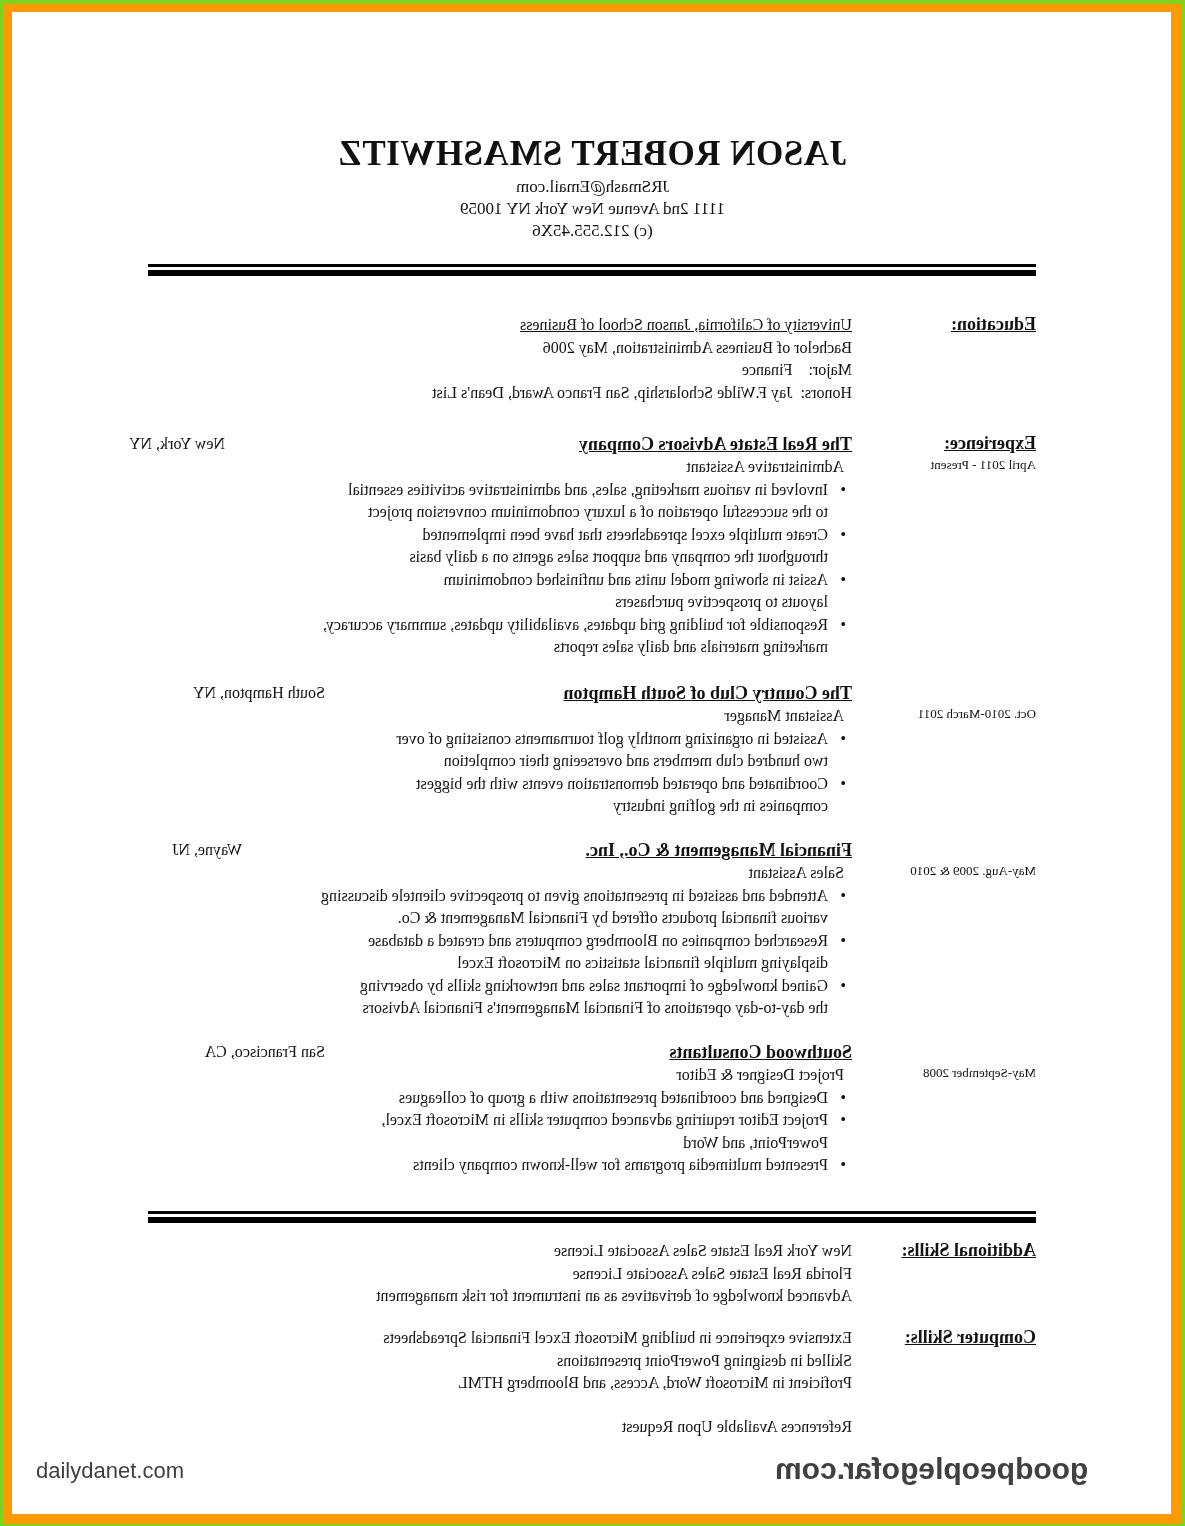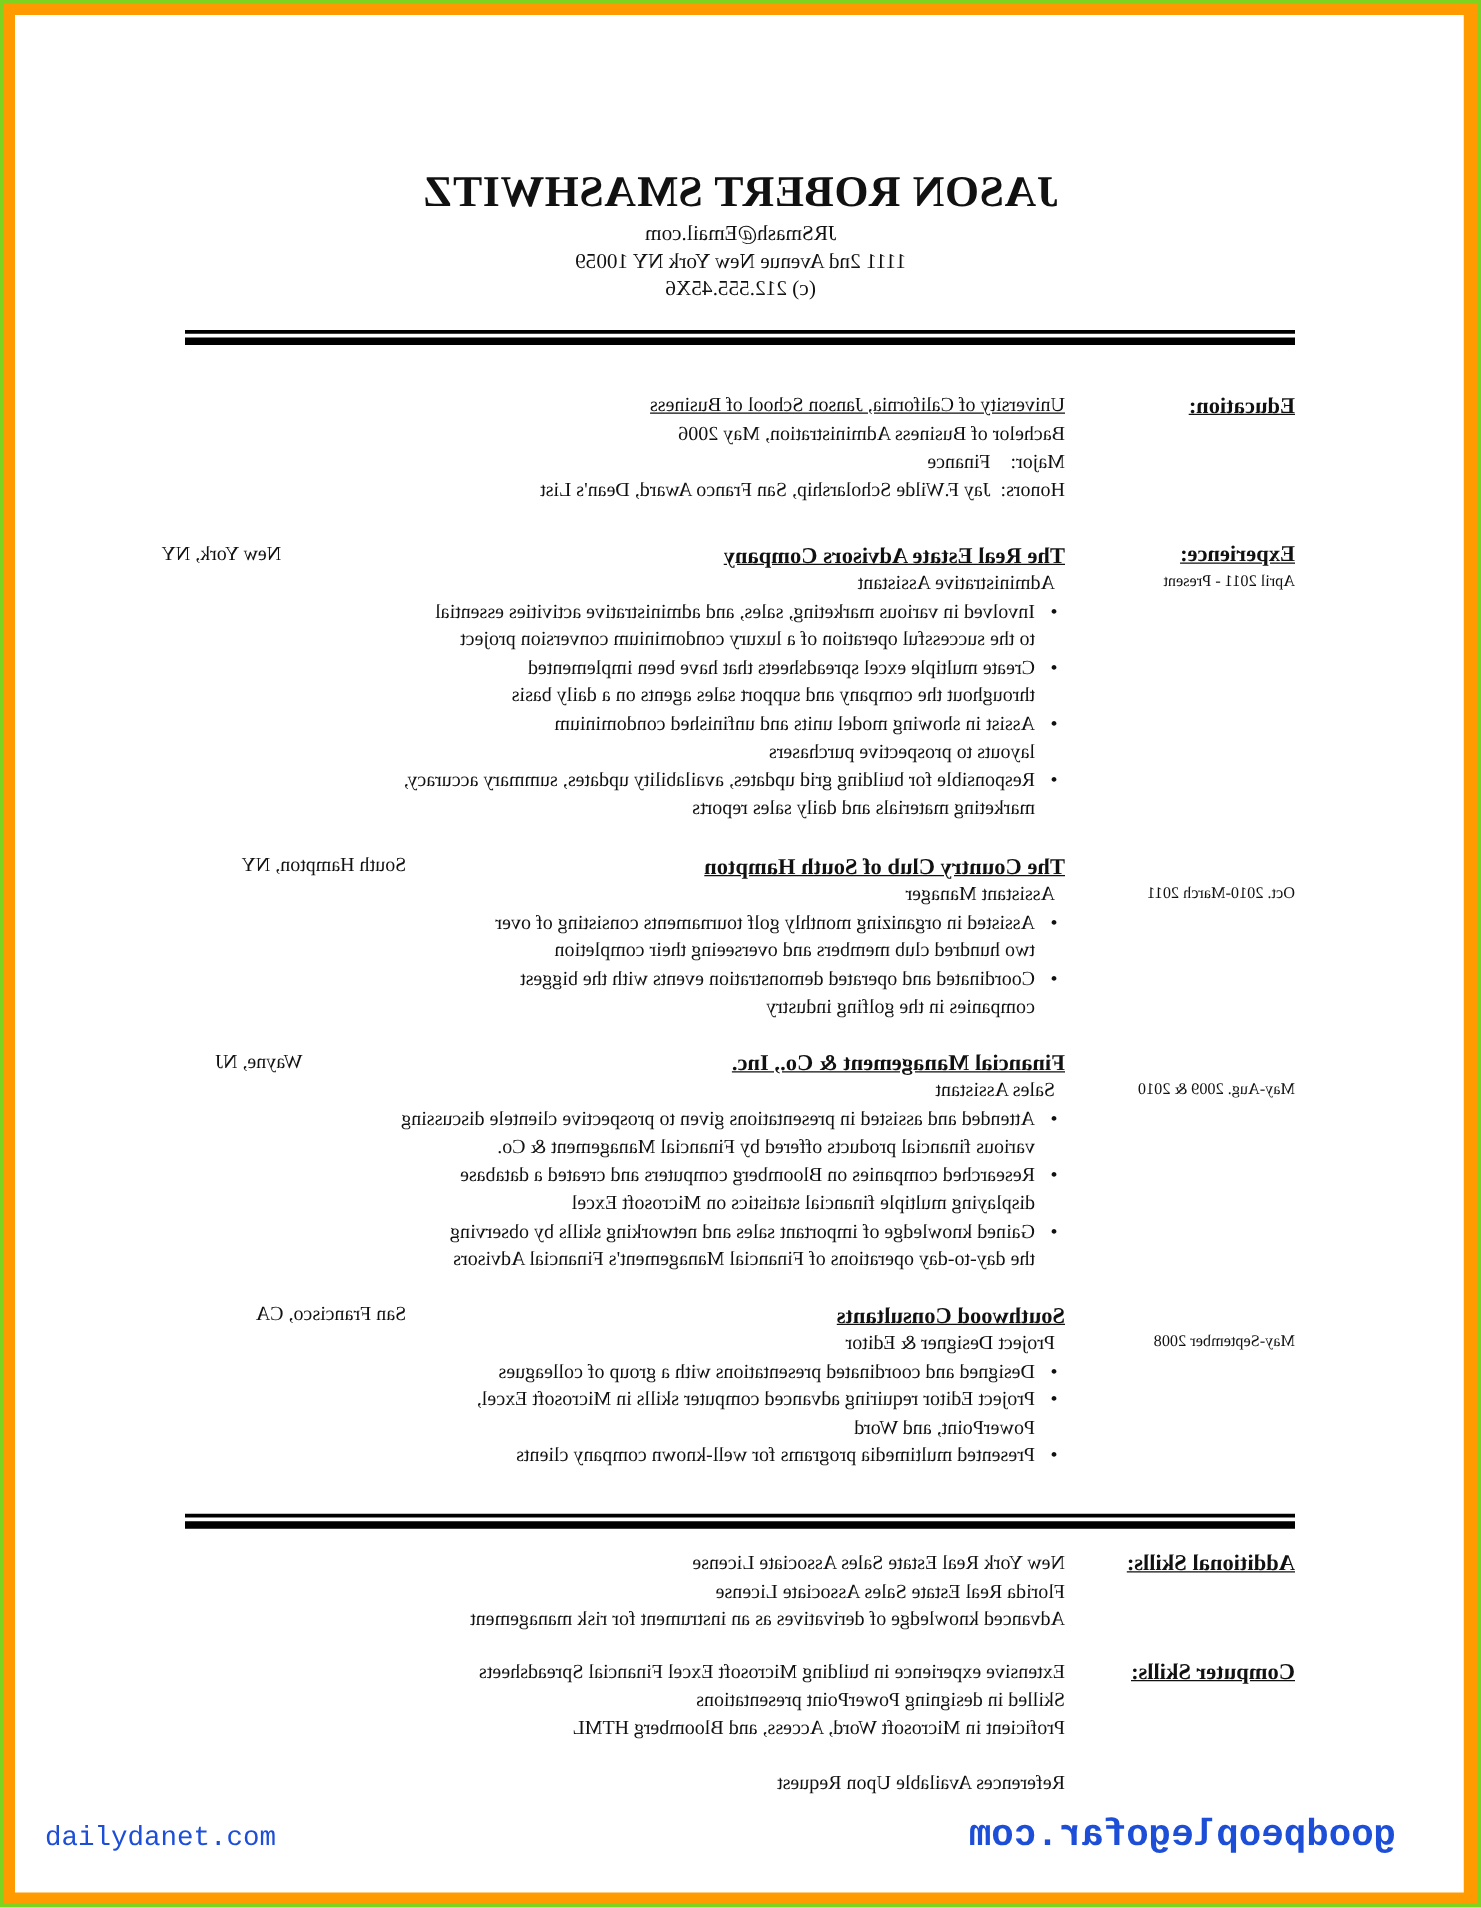--- a/index.html
+++ b/index.html
@@ -41,21 +41,21 @@
   .line { white-space: nowrap; }
   .company-row { position: relative; height: 23px; }
   .company { font-weight: bold; font-size: 18px; text-decoration: underline; }
   .location { position: absolute; top: 0; white-space: nowrap; font-size: 16px; }
   .role { padding-left: 8px; }
   ul.bullets { margin: 0; padding: 0; list-style: none; }
   ul.bullets li { position: relative; padding-left: 24px; }
   ul.bullets li .bul { position: absolute; left: 6px; top: 0; }
   .u { text-decoration: underline; }
 
-  .wm { position: absolute; font-family: Liberation Mono, monospace; color: #1d4ed8; }
+  .wm { position: absolute; font-family: Liberation Sans, sans-serif; color: #404040; }
   .wm-left { left: 36px; top: 1458px; font-size: 22px; }
   .wm-right { left: 775px; top: 1452px; font-size: 30px; font-weight: bold; transform: scaleX(-1); }
 </style>
 </head>
 <body>
 
 <div class="frame-orange"></div>
 <div class="paper"></div>
 
 <div class="doc">

